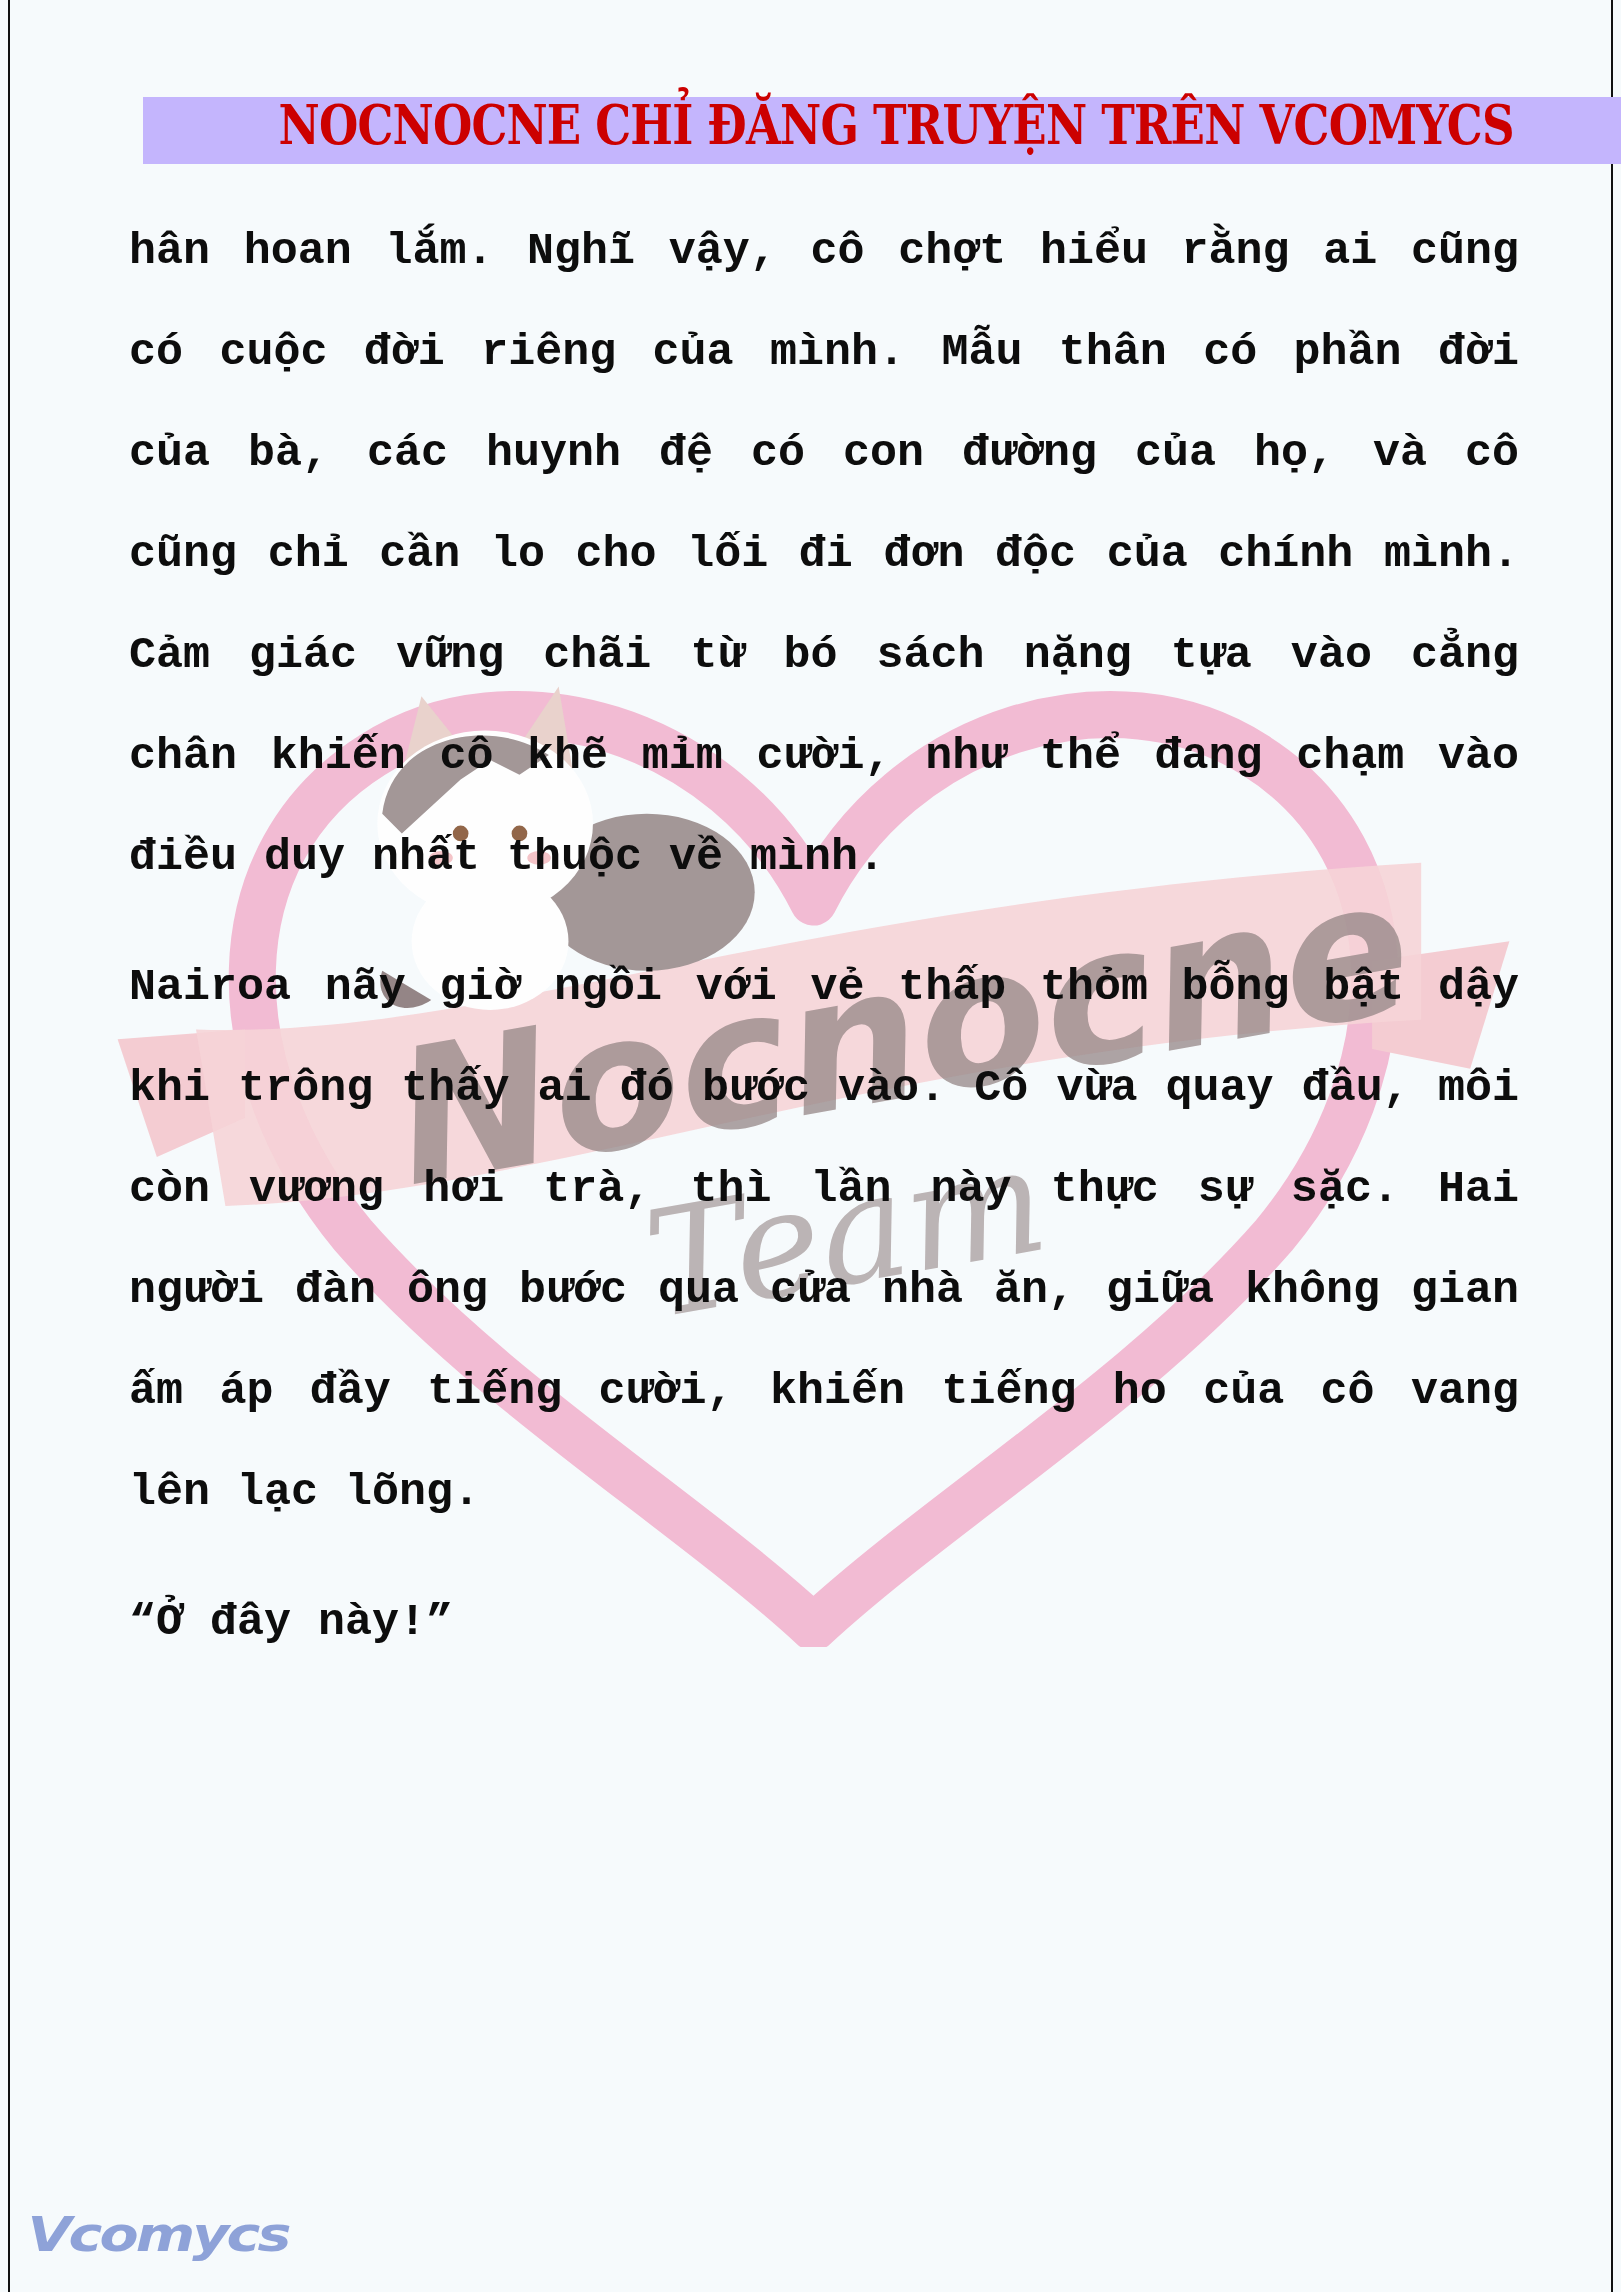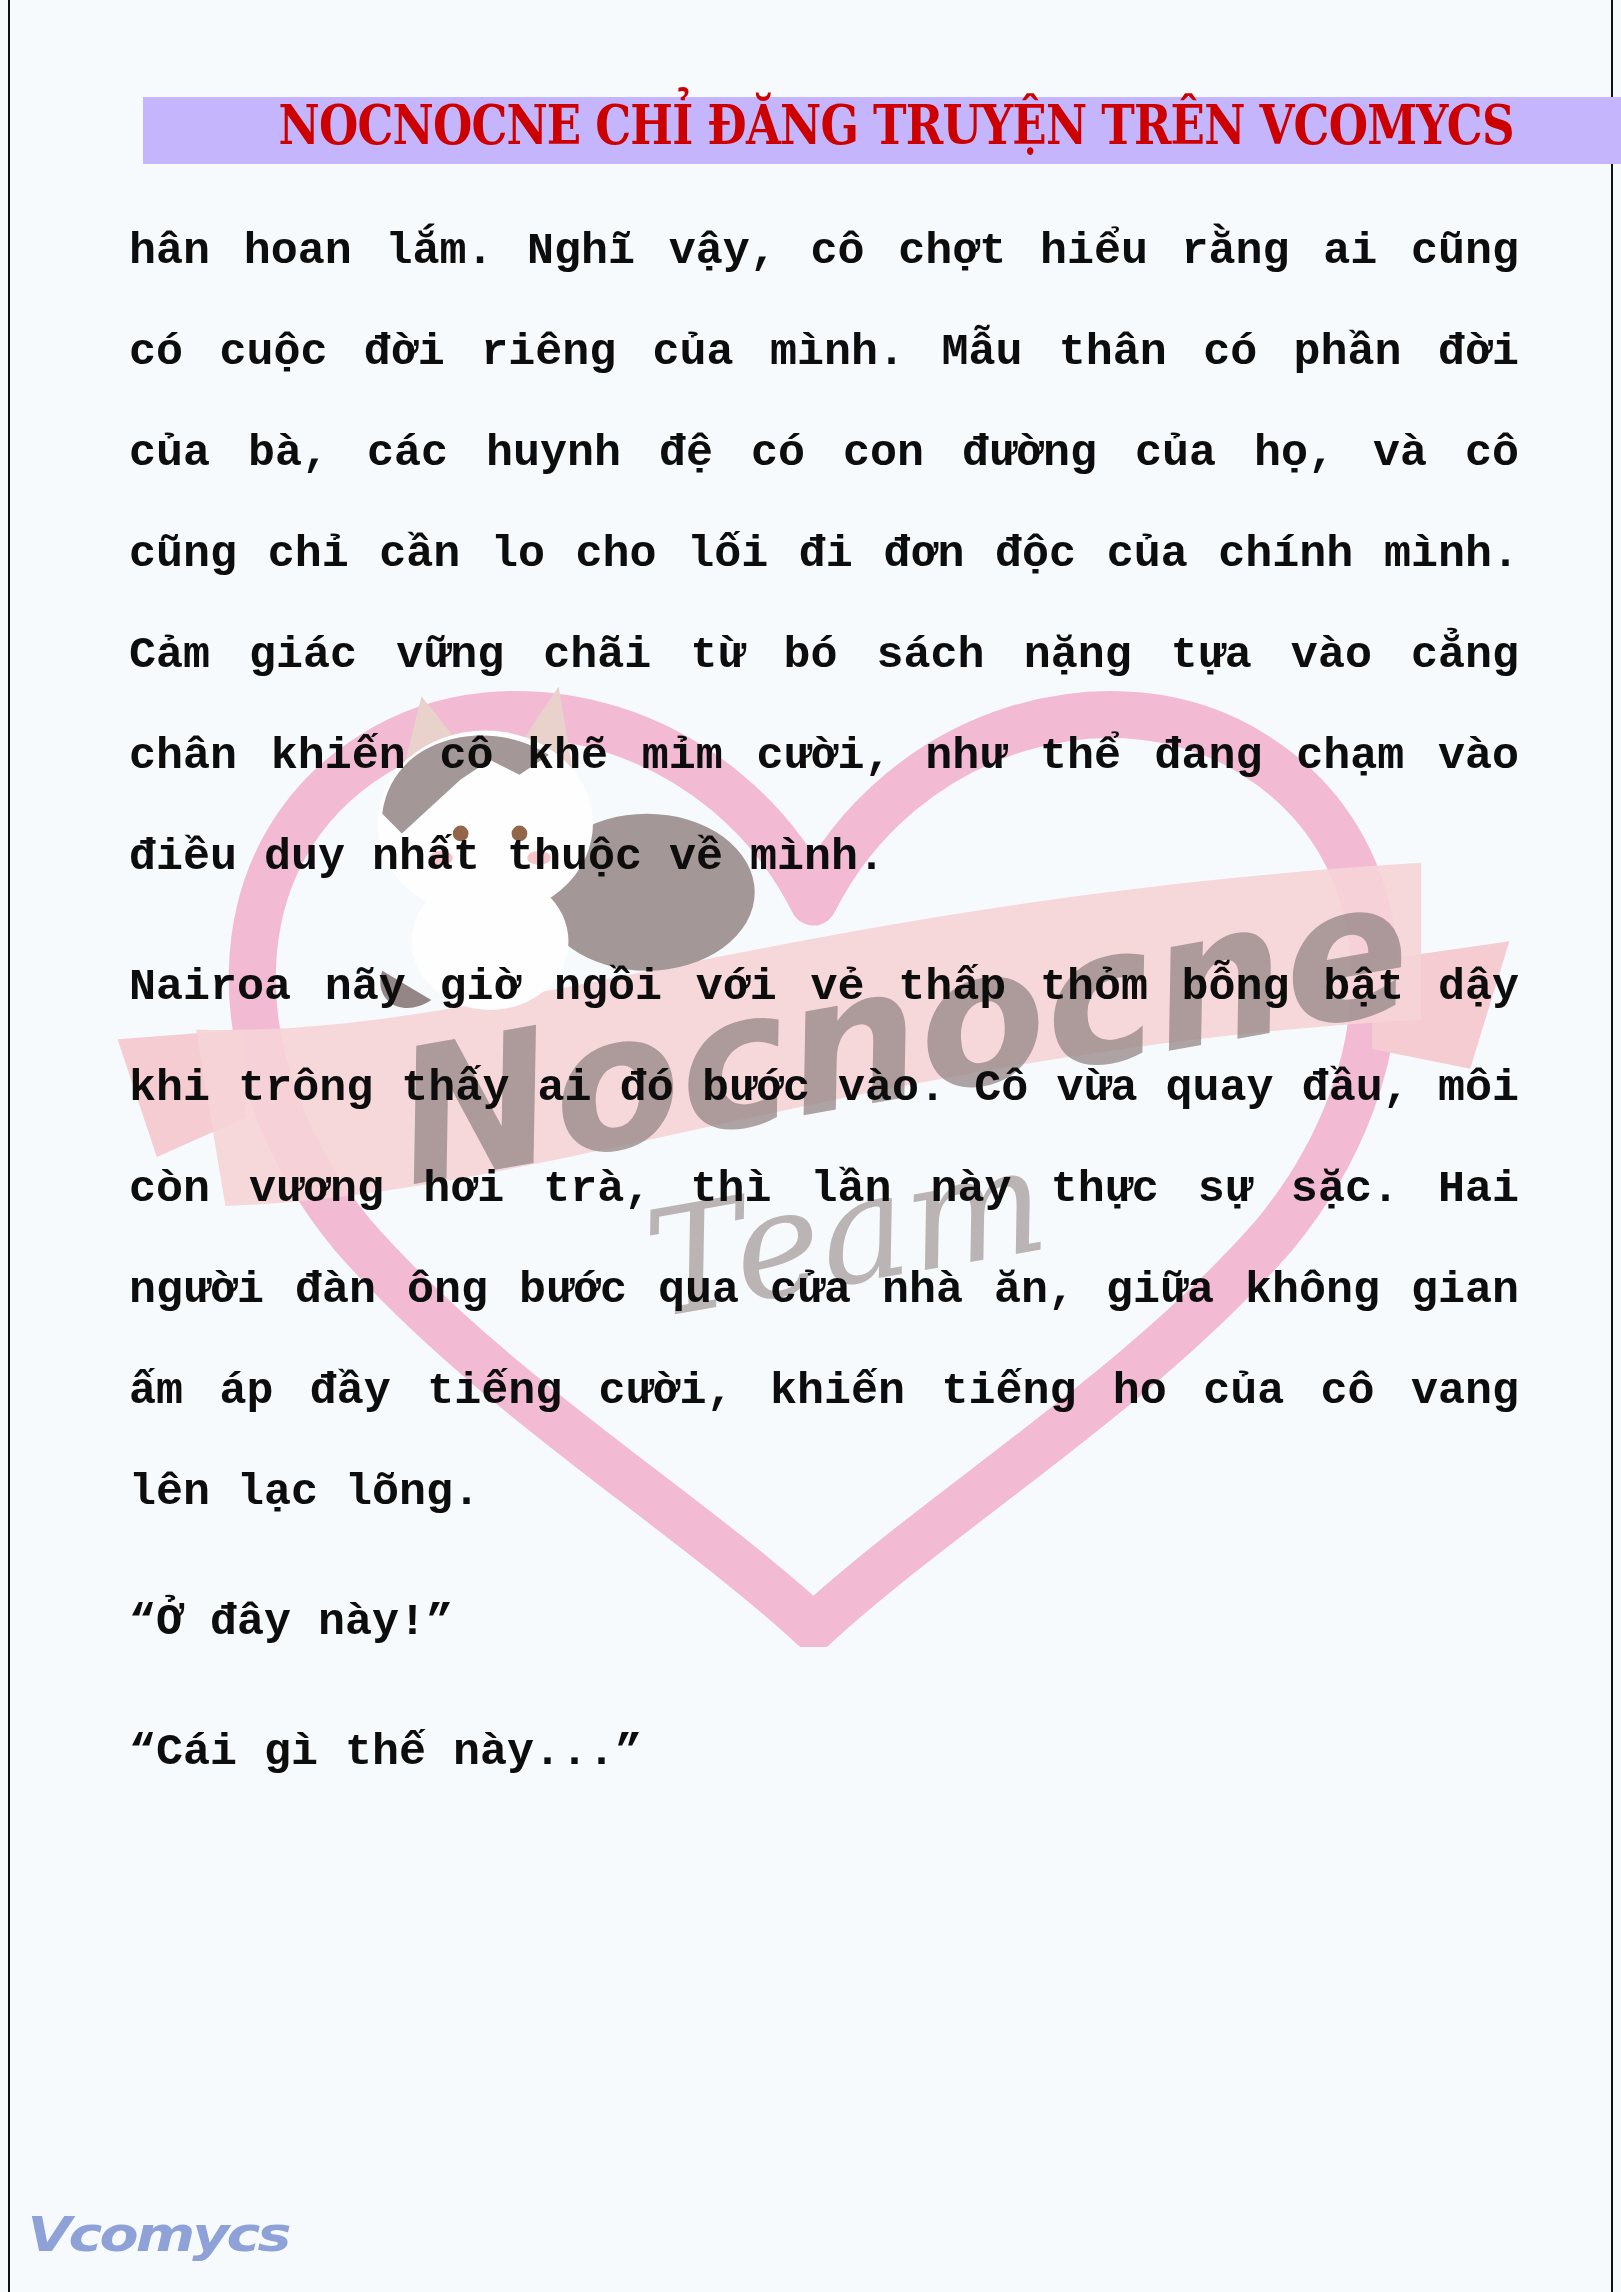--- a/index.html
+++ b/index.html
@@ -137,20 +137,19 @@
   </svg>
 
   <div class="header-banner">
     <span class="header-text">NOCNOCNE CHỈ ĐĂNG TRUYỆN TRÊN VCOMYCS</span>
   </div>
 
   <div class="body-text">
     <p>hân hoan lắm. Nghĩ vậy, cô chợt hiểu rằng ai cũng có cuộc đời riêng của mình. Mẫu thân có phần đời của bà, các huynh đệ có con đường của họ, và cô cũng chỉ cần lo cho lối đi đơn độc của chính mình. Cảm giác vững chãi từ bó sách nặng tựa vào cẳng chân khiến cô khẽ mỉm cười, như thể đang chạm vào điều duy nhất thuộc về mình.</p>
     <p class="gap">Nairoa nãy giờ ngồi với vẻ thấp thỏm bỗng bật dậy khi trông thấy ai đó bước vào. Cô vừa quay đầu, môi còn vương hơi trà, thì lần này thực sự sặc. Hai người đàn ông bước qua cửa nhà ăn, giữa không gian ấm áp đầy tiếng cười, khiến tiếng ho của cô vang lên lạc lõng.</p>
     <p class="gap">“Ở đây này!”</p>
-    <p class="gap">“Cái gì thế này...”</p>
   </div>
 
   <div class="logo">
     <span class="logo-text">Vcomycs</span>
   </div>
 </div>
 
 
 </body></html>

